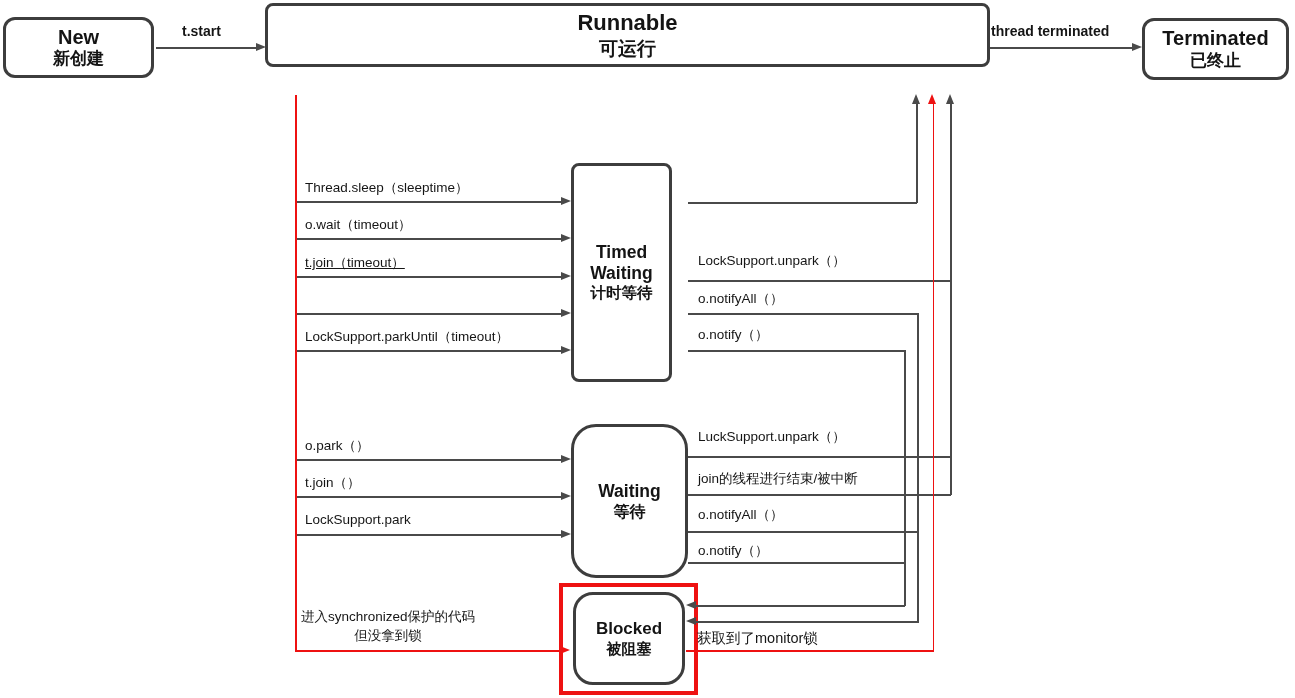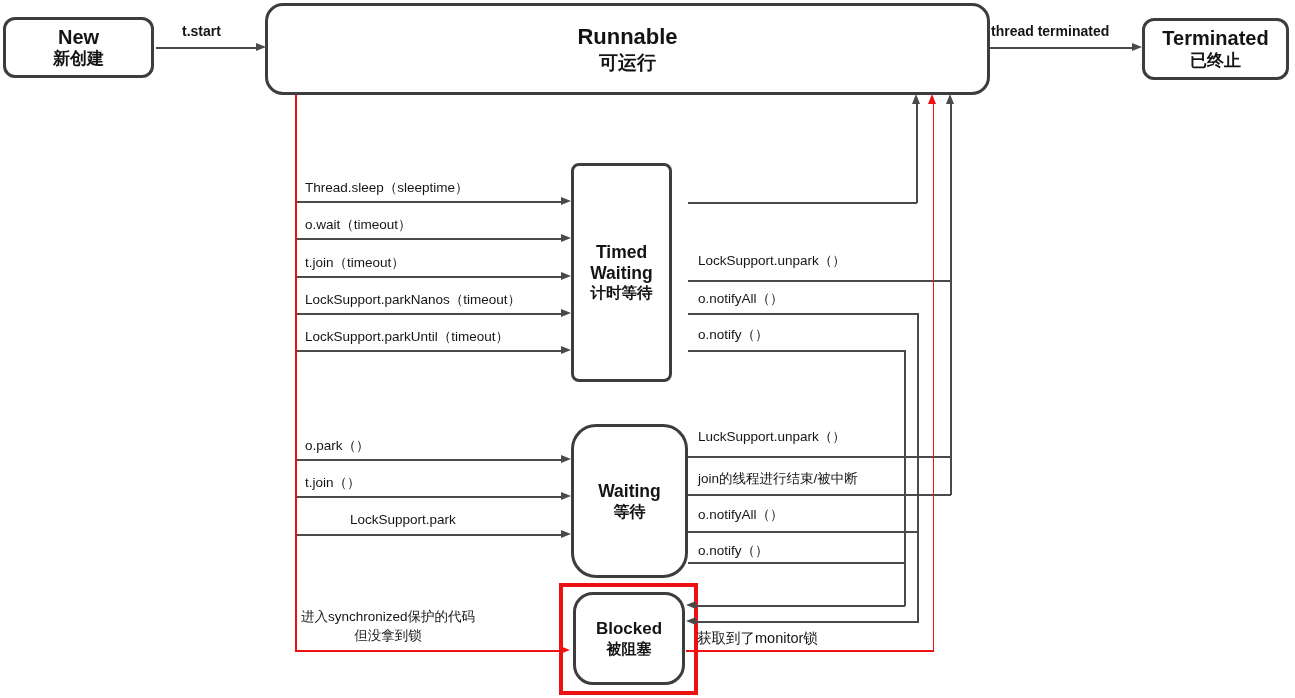--- a/index.html
+++ b/index.html
@@ -40,21 +40,21 @@
 
 <div id="stage">
 
   <div class="redrect" style="left:559px;top:583px;width:139px;height:112px;"></div>
 
   <div class="box" style="left:3px;top:17px;width:151px;height:61px;border-radius:12px;">
     <div style="font-size:20px;">New</div>
     <div style="font-size:17px;">新创建</div>
   </div>
 
-  <div class="box" style="left:265px;top:3px;width:725px;height:92px;border-radius:18px;border-width:3.5px;">
+  <div class="box" style="left:265px;top:3px;width:725px;height:64px;border-radius:8px;border-width:3.5px;">
     <div style="font-size:22px;">Runnable</div>
     <div style="font-size:19px;">可运行</div>
   </div>
 
   <div class="box" style="left:1142px;top:18px;width:147px;height:62px;border-radius:12px;">
     <div style="font-size:20px;text-align:right;">Terminated</div>
     <div style="font-size:17px;text-align:right;">已终止</div>
   </div>
 
   <div class="box" style="left:571px;top:163px;width:101px;height:219px;border-radius:8px;">
@@ -125,27 +125,26 @@
 
   <div class="hl redl" style="left:686px;top:650px;width:248px;"></div>
   <div class="vl redl" style="left:932.5px;top:102px;height:549px;"></div>
   <div class="ar ar-u redh" style="left:928px;top:94px;"></div>
 
   <div class="lbl lbl-b" style="left:182px;top:23px;">t.start</div>
   <div class="lbl lbl-b" style="left:991px;top:23px;">thread terminated</div>
 
   <div class="lbl" style="left:305px;top:179px;">Thread.sleep（sleeptime）</div>
   <div class="lbl" style="left:305px;top:216px;">o.wait（timeout）</div>
-  <div class="lbl" style="left:305px;top:254px;">t.join（timeout）</div>
-  <div class="lbl" style="left:305px;top:291px;">LockSupport.parkNanos（timeout）</div>
+  <div class="lbl" style="left:305px;top:254px;text-decoration:underline;">t.join（timeout）</div>
   <div class="lbl" style="left:305px;top:328px;">LockSupport.parkUntil（timeout）</div>
 
   <div class="lbl" style="left:305px;top:437px;">o.park（）</div>
   <div class="lbl" style="left:305px;top:474px;">t.join（）</div>
-  <div class="lbl" style="left:305px;top:512px;margin-left:45px;">LockSupport.park</div>
+  <div class="lbl" style="left:305px;top:512px;">LockSupport.park</div>
 
 
   <div class="lbl" style="left:698px;top:252px;">LockSupport.unpark（）</div>
   <div class="lbl" style="left:698px;top:290px;">o.notifyAll（）</div>
   <div class="lbl" style="left:698px;top:326px;">o.notify（）</div>
 
   <div class="lbl" style="left:698px;top:428px;">LuckSupport.unpark（）</div>
   <div class="lbl" style="left:698px;top:470px;">join的线程进行结束/被中断</div>
   <div class="lbl" style="left:698px;top:506px;">o.notifyAll（）</div>
   <div class="lbl" style="left:698px;top:542px;">o.notify（）</div>

